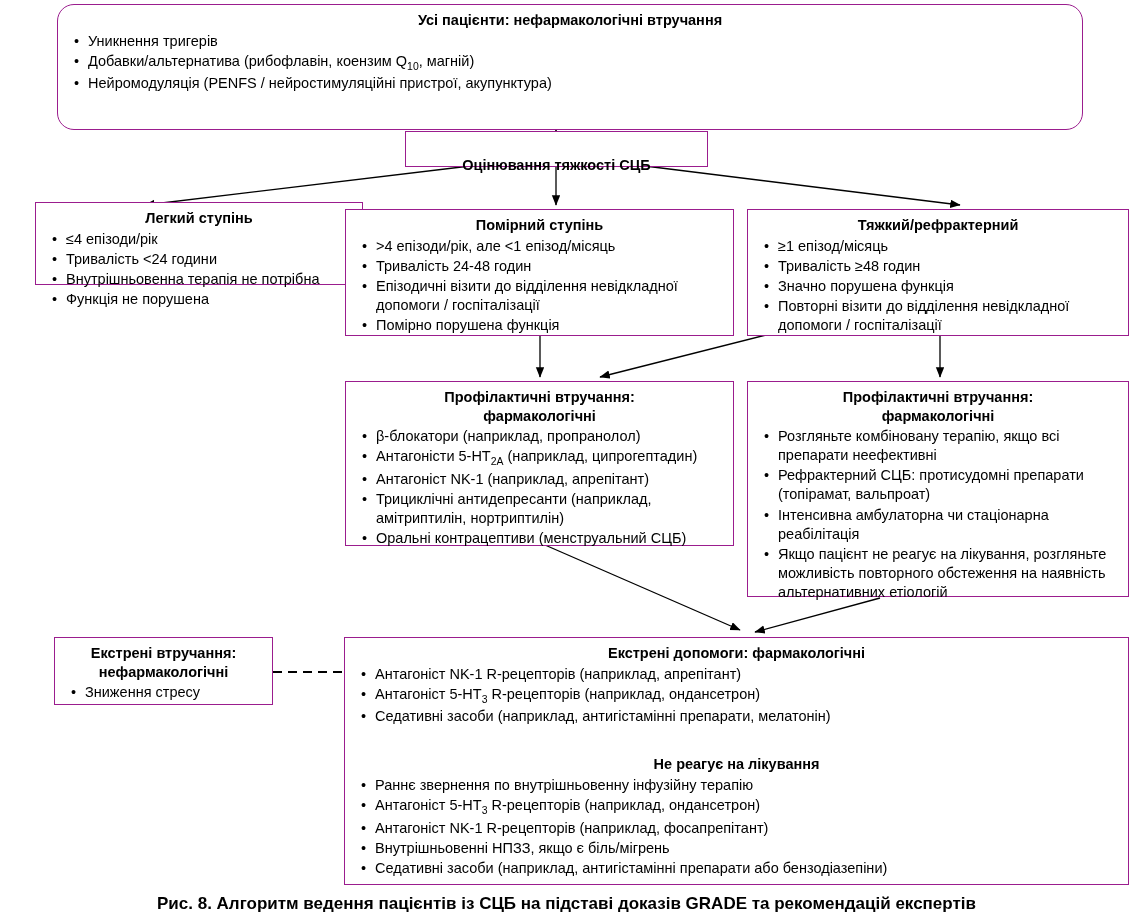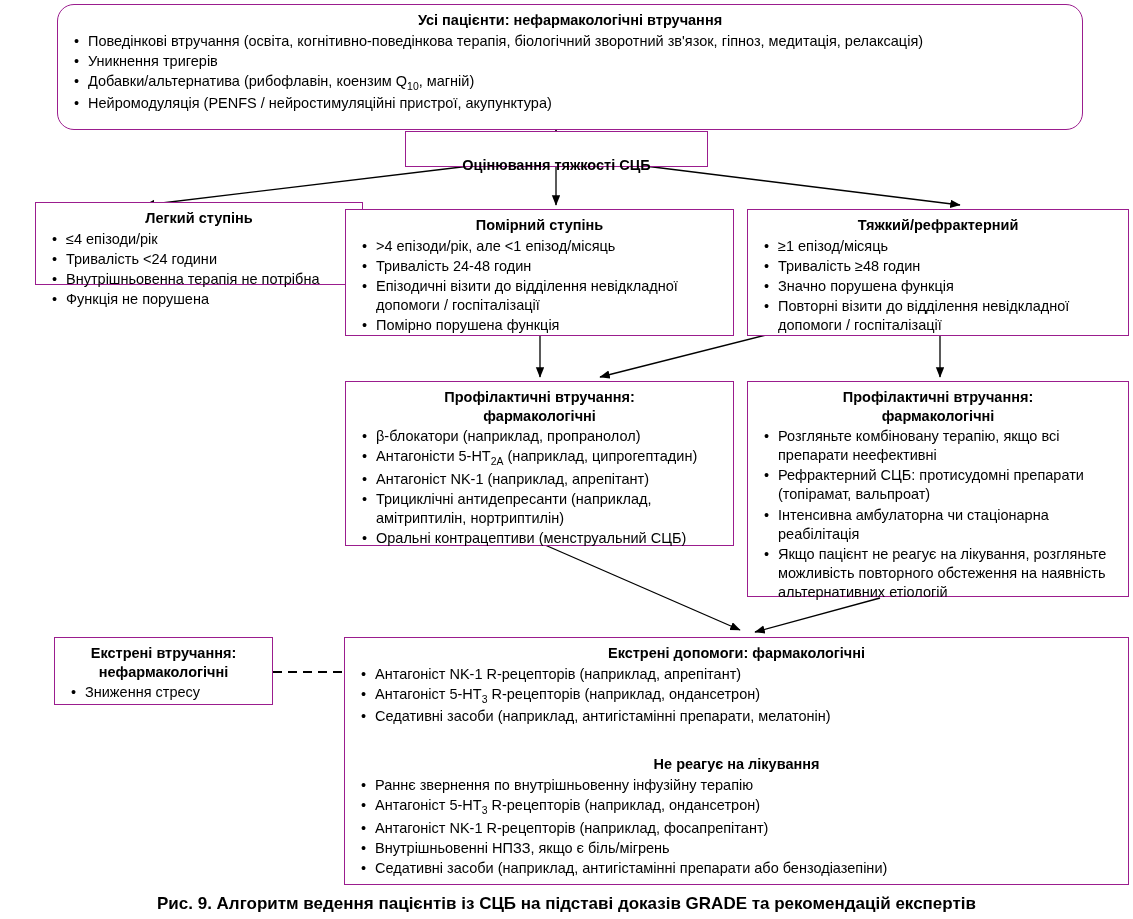--- a/index.html
+++ b/index.html
@@ -75,21 +75,20 @@
   <line x1="545" y1="545" x2="740" y2="630" stroke="#000" stroke-width="1.3" marker-end="url(#ah)"></line>
 
   <line x1="880" y1="598" x2="755" y2="632" stroke="#000" stroke-width="1.3" marker-end="url(#ah)"></line>
 
   <line x1="273" y1="672" x2="344" y2="672" stroke="#000" stroke-width="2.2" stroke-dasharray="9,6"></line>
 </svg>
 
 <div class="box" style="left:57px;top:4px;width:1026px;height:126px;border-radius:17px;">
   <div class="title">Усі пацієнти: нефармакологічні втручання</div>
   <ul>
-    <li>Поведінкові втручання (освіта, когнітивно-поведінкова терапія, біологічний зворотний зв'язок, гіпноз, медитація, релаксація)</li>
     <li>Уникнення тригерів</li>
     <li>Добавки/альтернатива (рибофлавін, коензим Q<sub>10</sub>, магній)</li>
     <li>Нейромодуляція (PENFS / нейростимуляційні пристрої, акупунктура)</li>
   </ul>
 </div>
 
 <div class="box" style="left:405px;top:131px;width:303px;height:36px;padding-top:24px;">
   <div class="title">Оцінювання тяжкості СЦБ</div>
 </div>
 
@@ -161,13 +160,13 @@
   <div class="title" style="margin-top:29px;">Не реагує на лікування</div>
   <ul>
     <li>Раннє звернення по внутрішньовенну інфузійну терапію</li>
     <li>Антагоніст 5-HT<sub>3</sub> R-рецепторів (наприклад, ондансетрон)</li>
     <li>Антагоніст NK-1 R-рецепторів (наприклад, фосапрепітант)</li>
     <li>Внутрішньовенні НПЗЗ, якщо є біль/мігрень</li>
     <li>Седативні засоби (наприклад, антигістамінні препарати або бензодіазепіни)</li>
   </ul>
 </div>
 
-<div class="caption" style="top:894px;">Рис. 9. Алгоритм ведення пацієнтів із СЦБ на підставі доказів GRADE та рекомендацій експертів</div>
+<div class="caption" style="top:894px;">Рис. 8. Алгоритм ведення пацієнтів із СЦБ на підставі доказів GRADE та рекомендацій експертів</div>
 
 </body></html>

